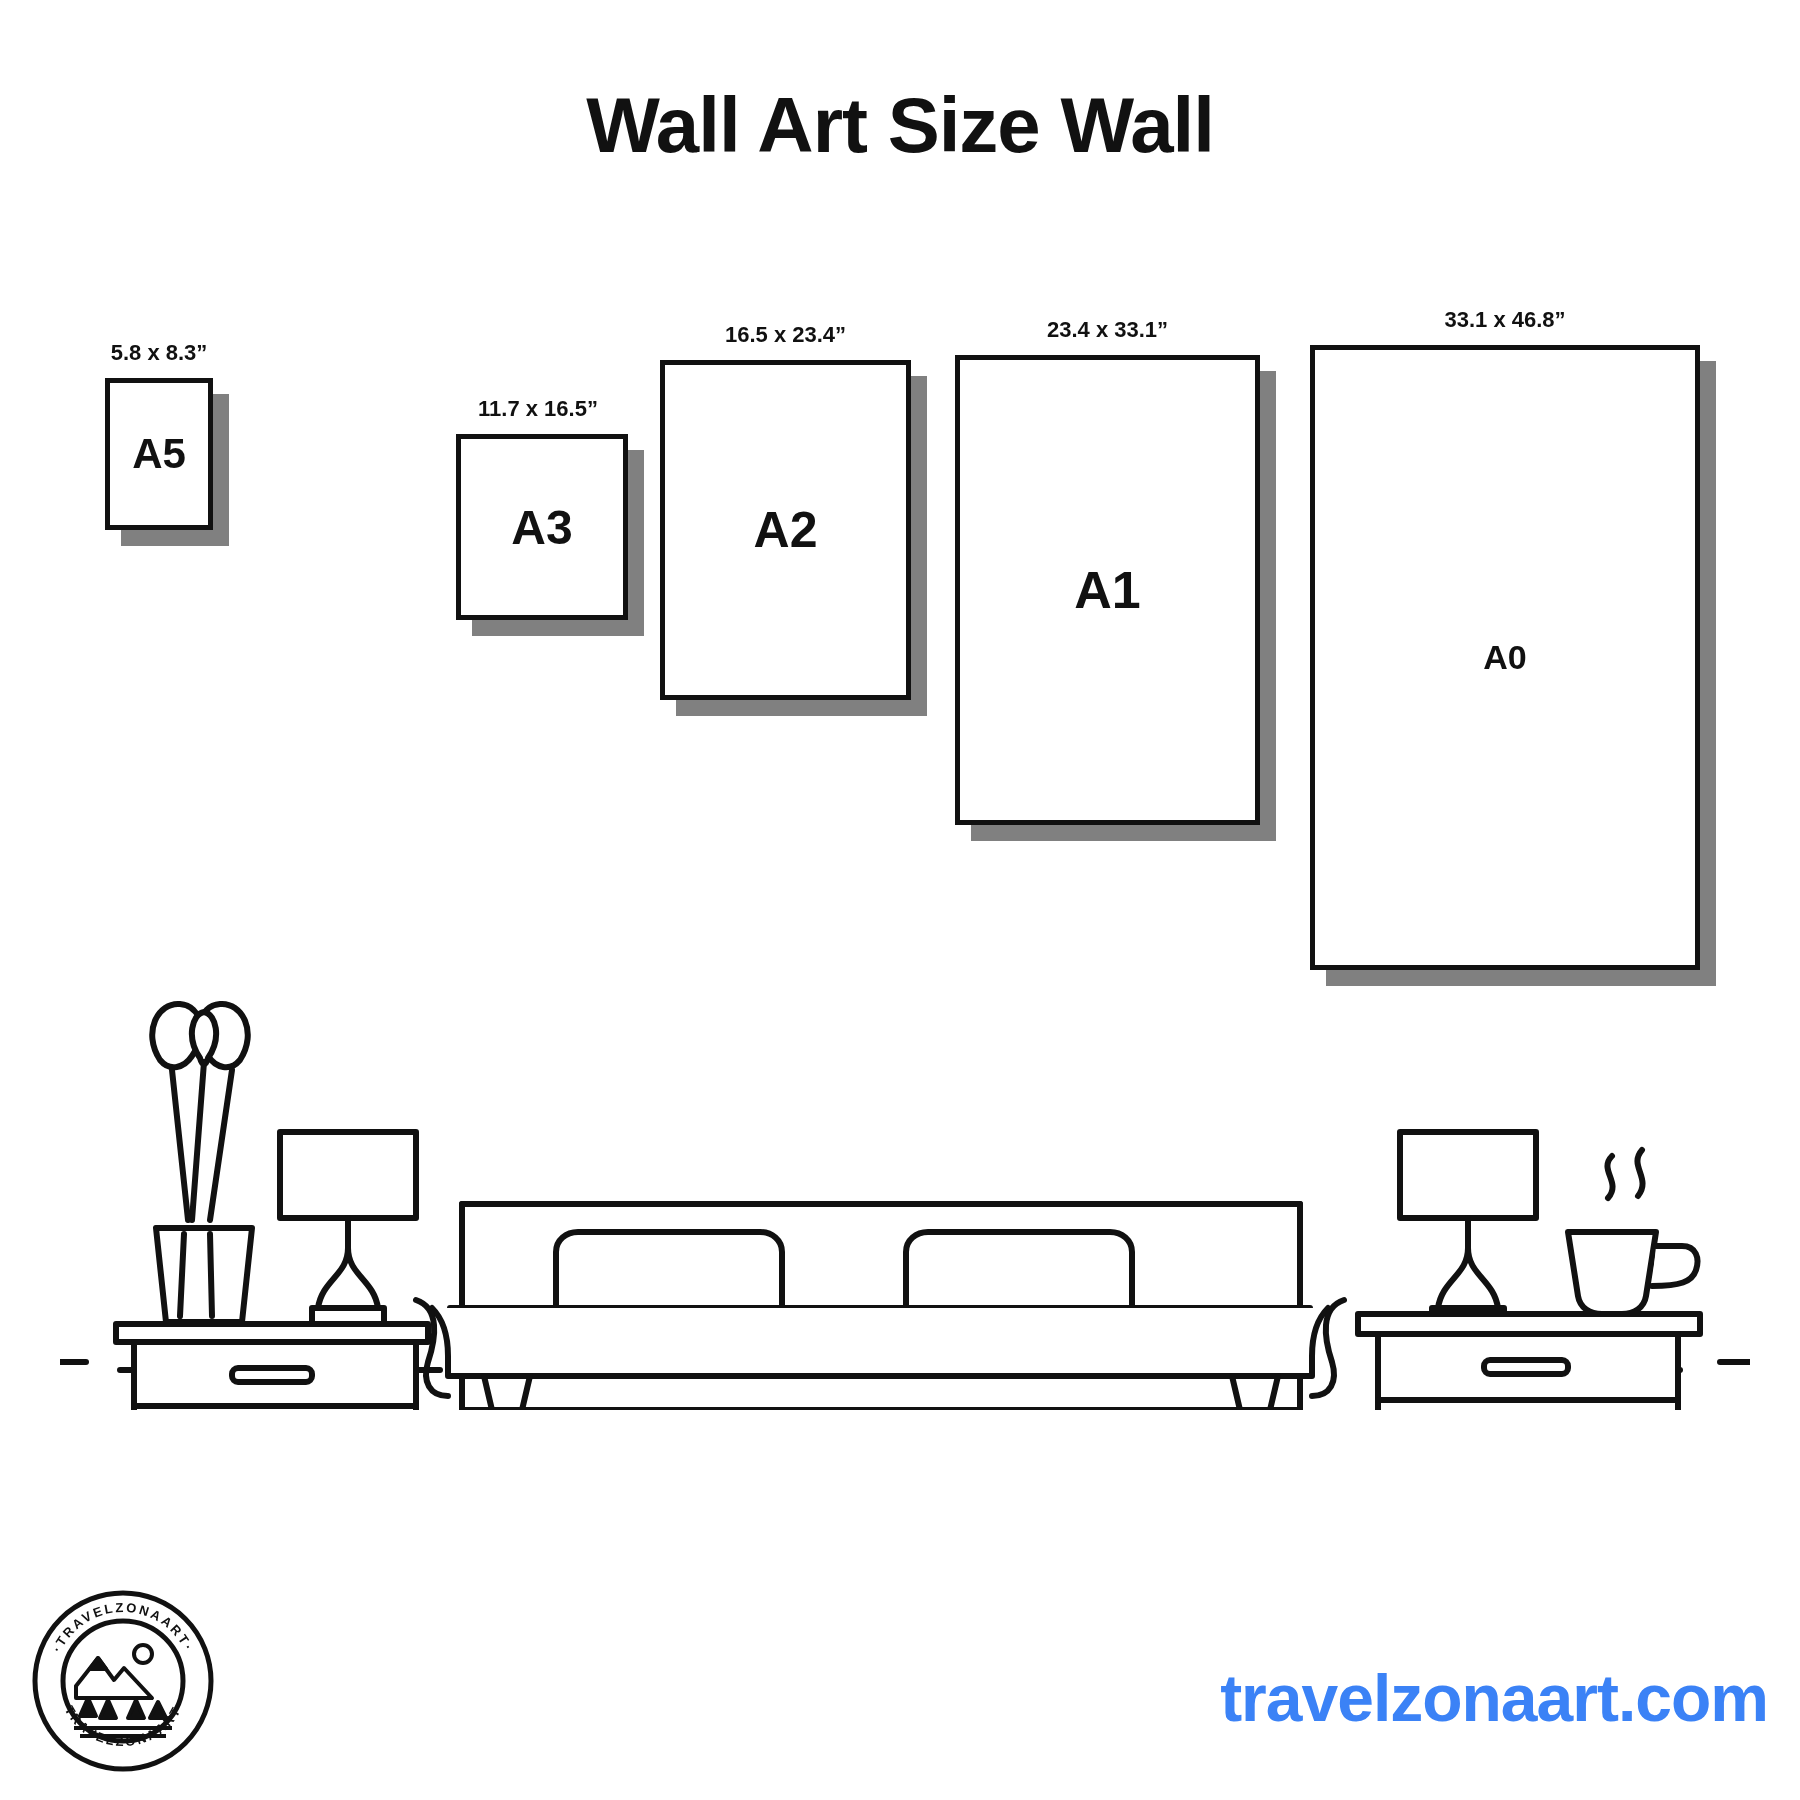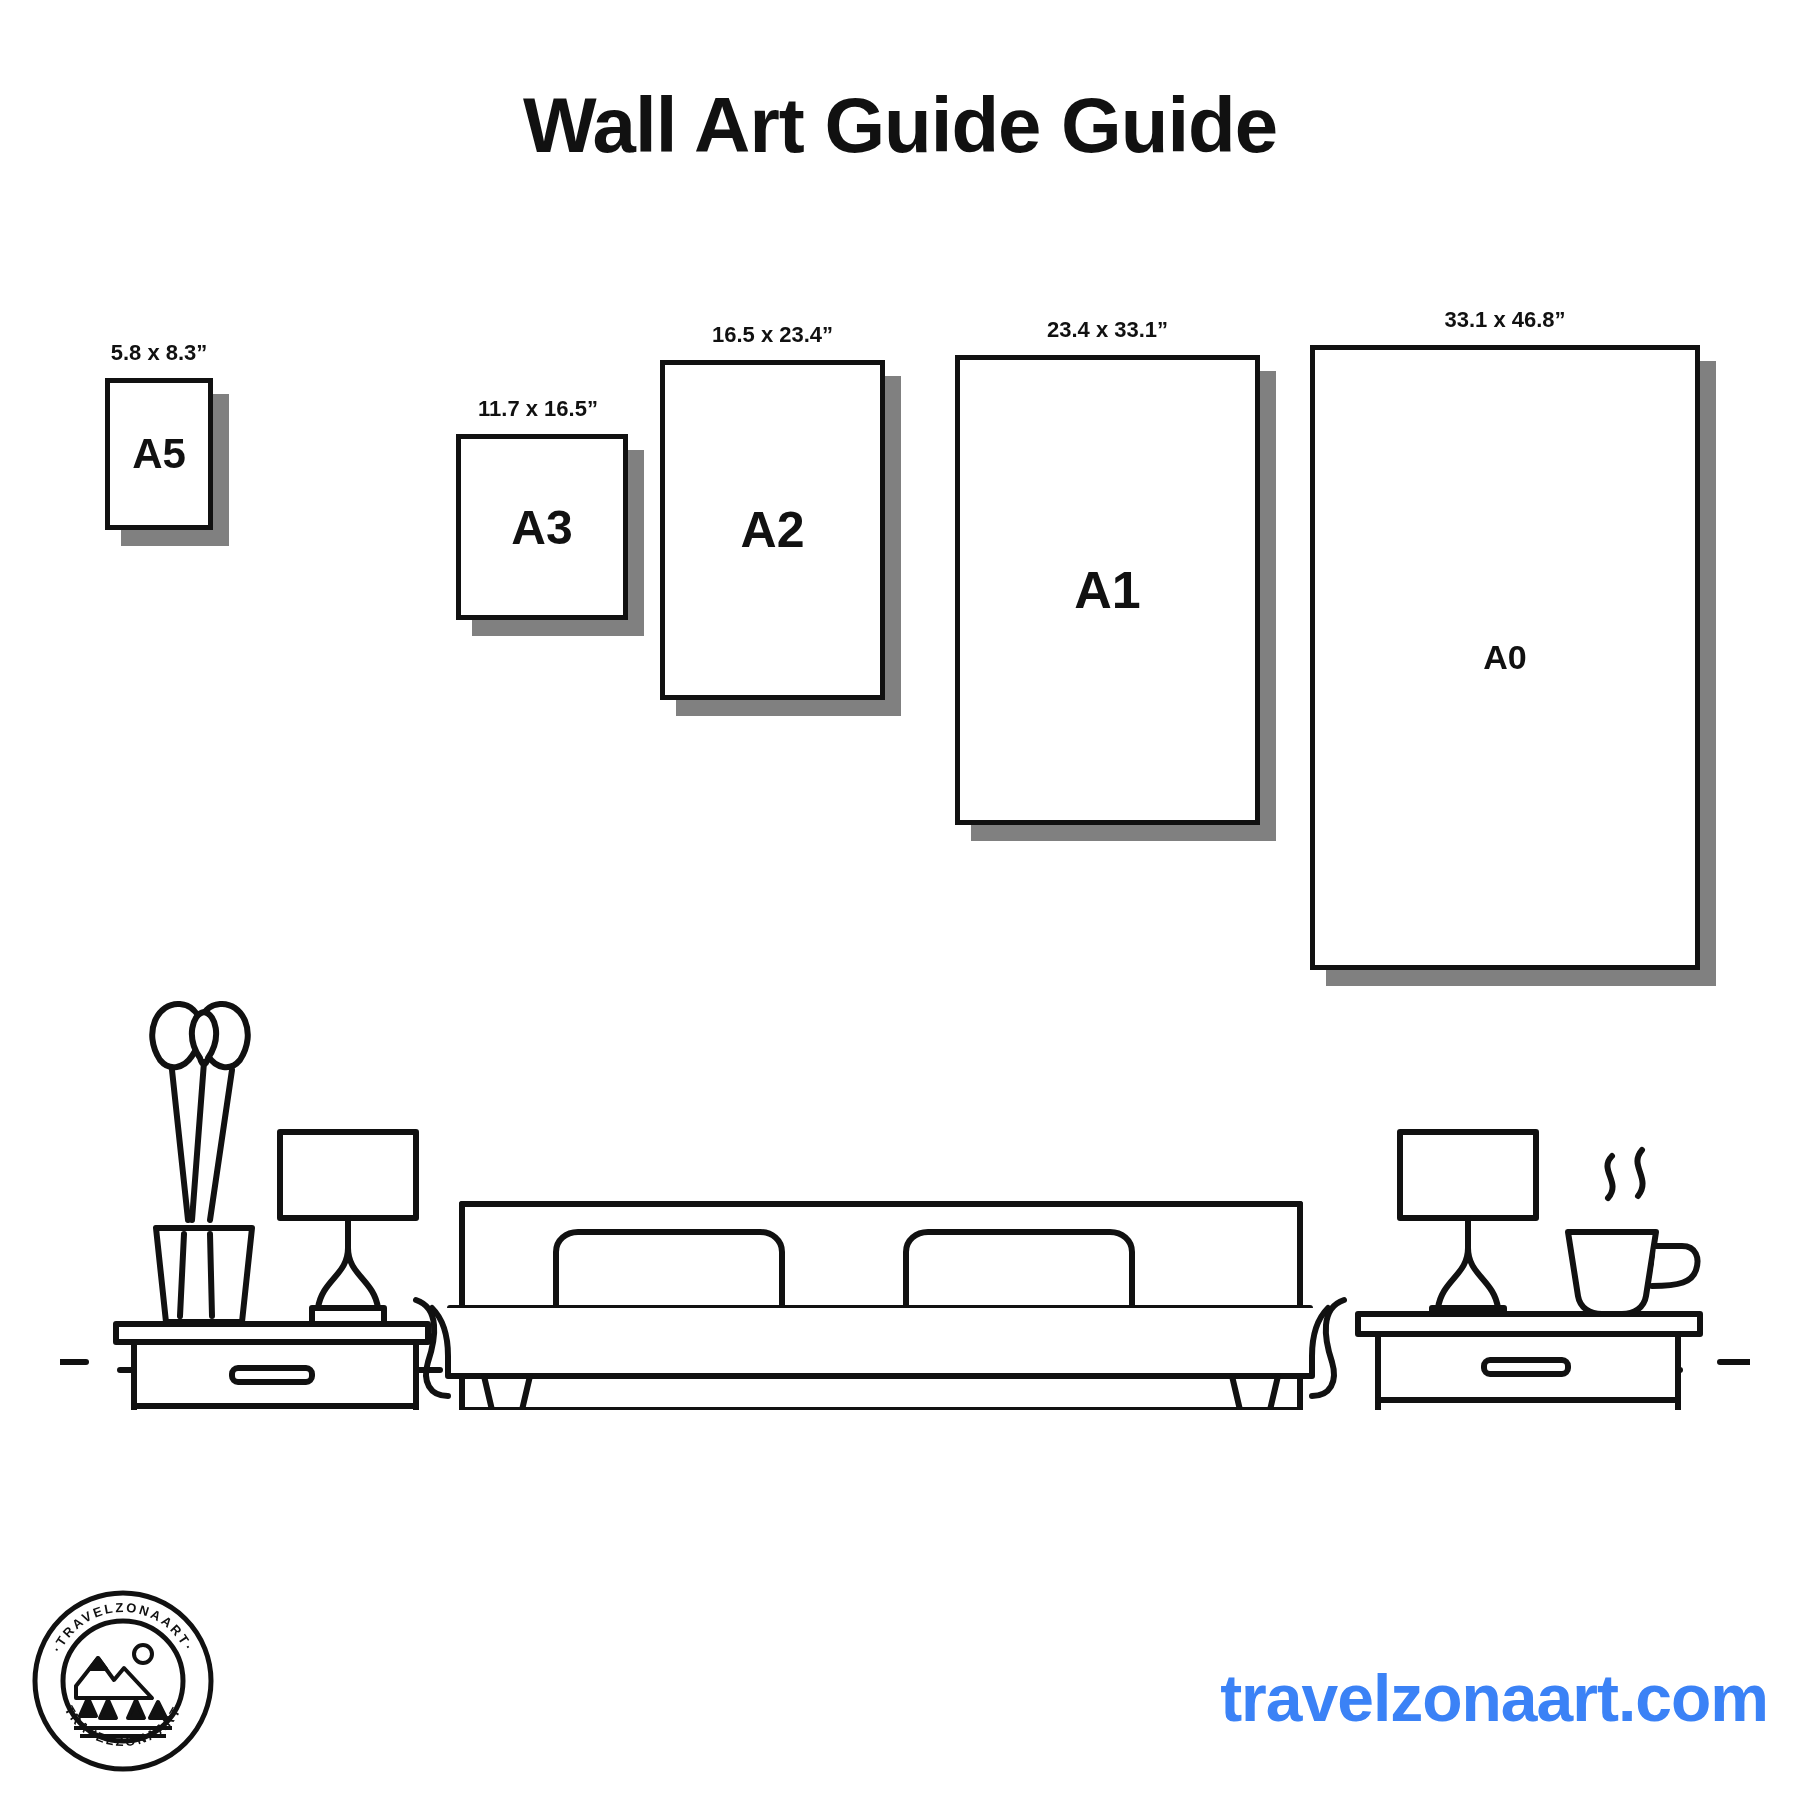--- a/index.html
+++ b/index.html
@@ -119,21 +119,21 @@
     font-weight: bold;
     letter-spacing: -1px;
     color: #3b82f6;
   }
 </style>
 </head>
 <body>
 
 <div id="page">
 
-  <div id="title">Wall Art Guide Guide</div>
+  <div id="title">Wall Art Size Wall</div>
 
   <div id="sizes">
 
     <div class="size-item" style="left:105px; bottom:480px;">
       <div class="size-label">5.8 x 8.3”</div>
       <div class="frame-wrap f-a5" style="width:108px; height:152px;">
         <div class="frame-shadow"></div>
         <div class="frame">
           <span class="frame-name">A5</span>
         </div>
@@ -146,21 +146,21 @@
       <div class="frame-wrap f-a3" style="width:172px; height:186px;">
         <div class="frame-shadow"></div>
         <div class="frame">
           <span class="frame-name">A3</span>
         </div>
       </div>
     </div>
 
     <div class="size-item" style="left:660px; bottom:310px;">
       <div class="size-label">16.5 x 23.4”</div>
-      <div class="frame-wrap f-a2" style="width:225px; height:340px;">
+      <div class="frame-wrap f-a2" style="width:251px; height:340px;">
         <div class="frame-shadow"></div>
         <div class="frame">
           <span class="frame-name">A2</span>
         </div>
       </div>
     </div>
 
     <div class="size-item" style="left:955px; bottom:185px;">
       <div class="size-label">23.4 x 33.1”</div>
       <div class="frame-wrap f-a1" style="width:305px; height:470px;">

